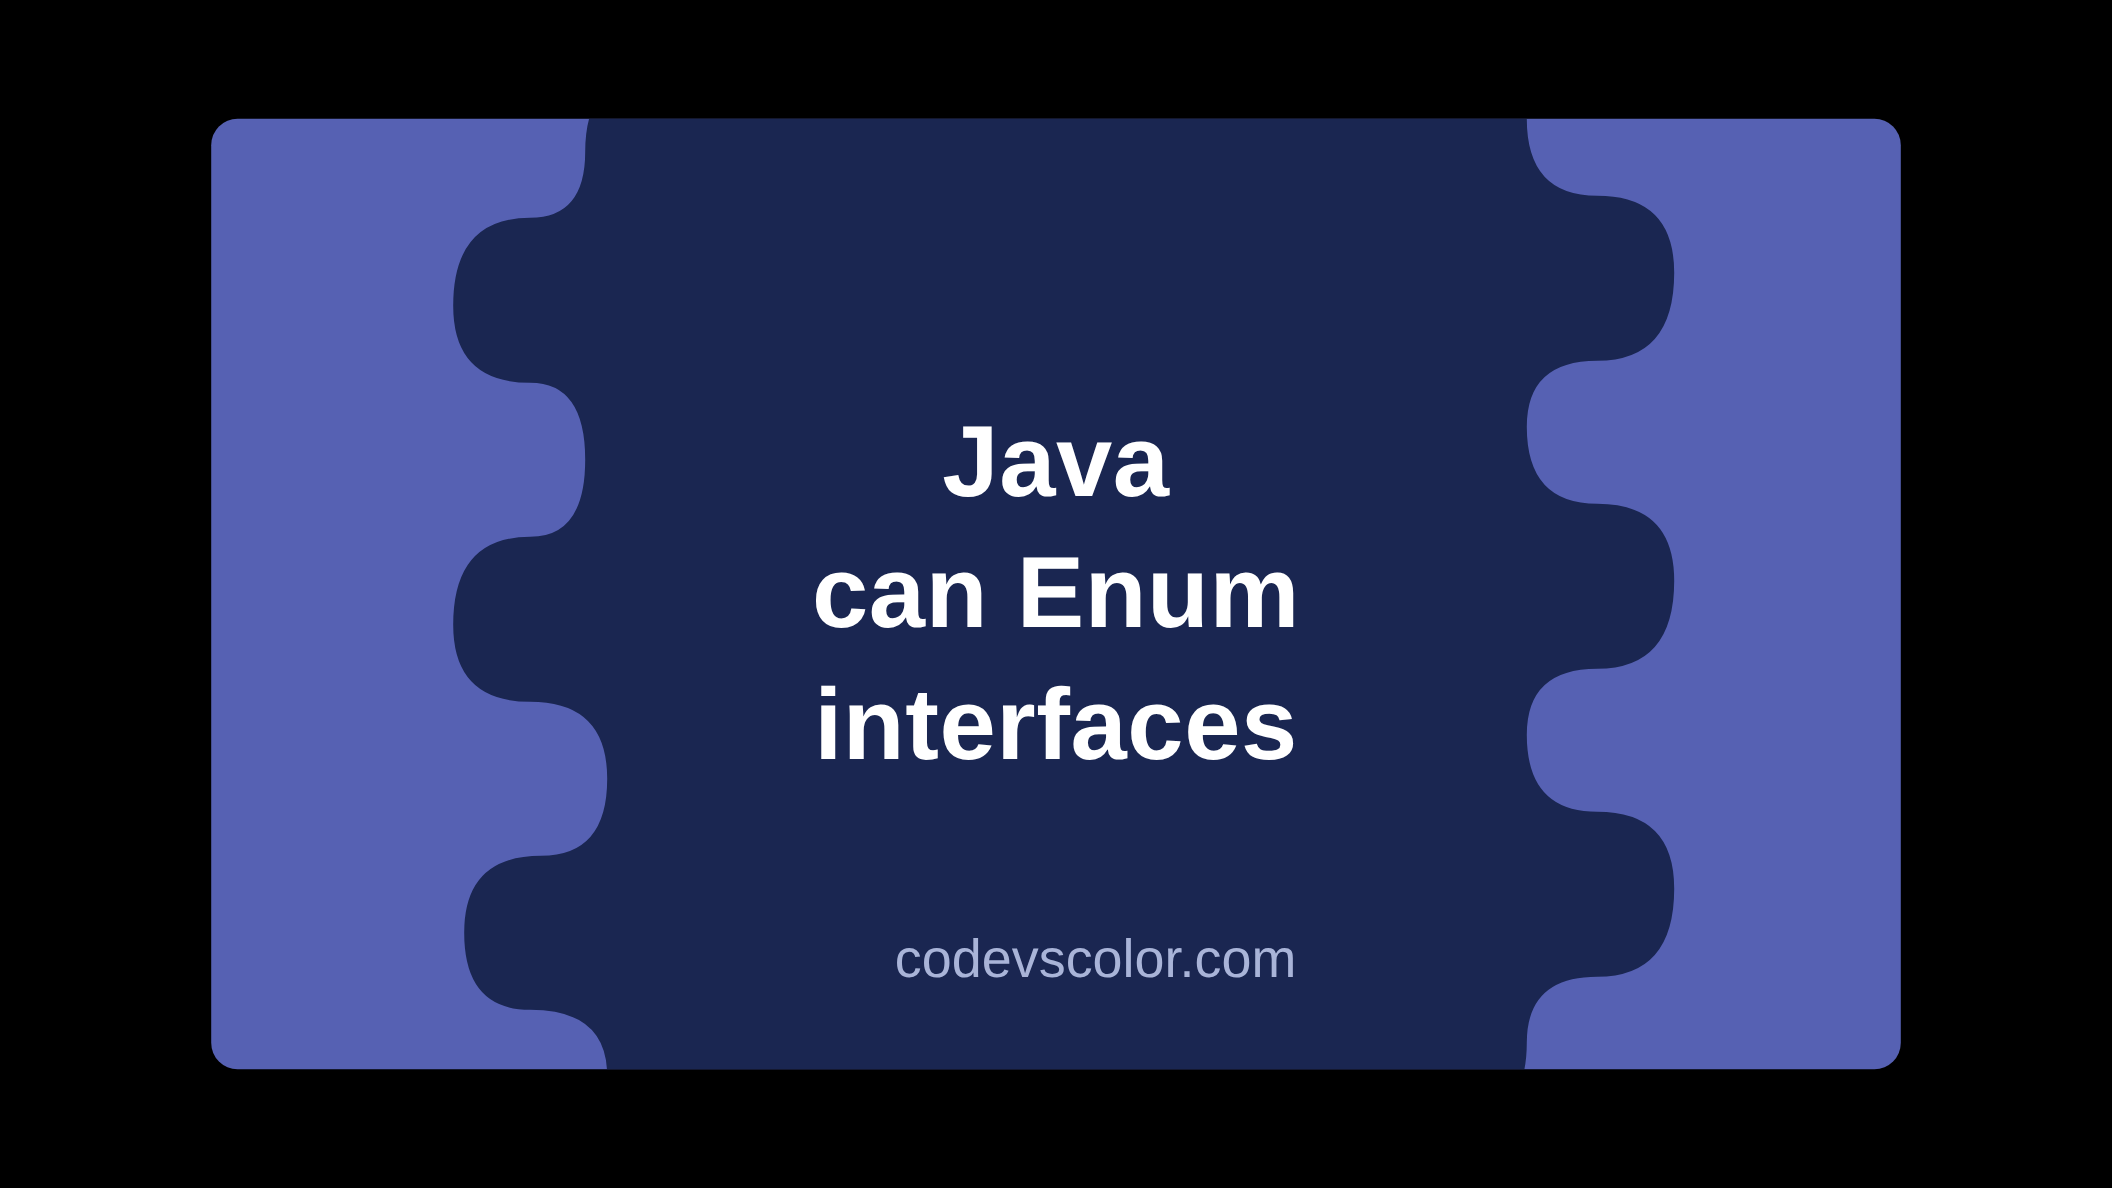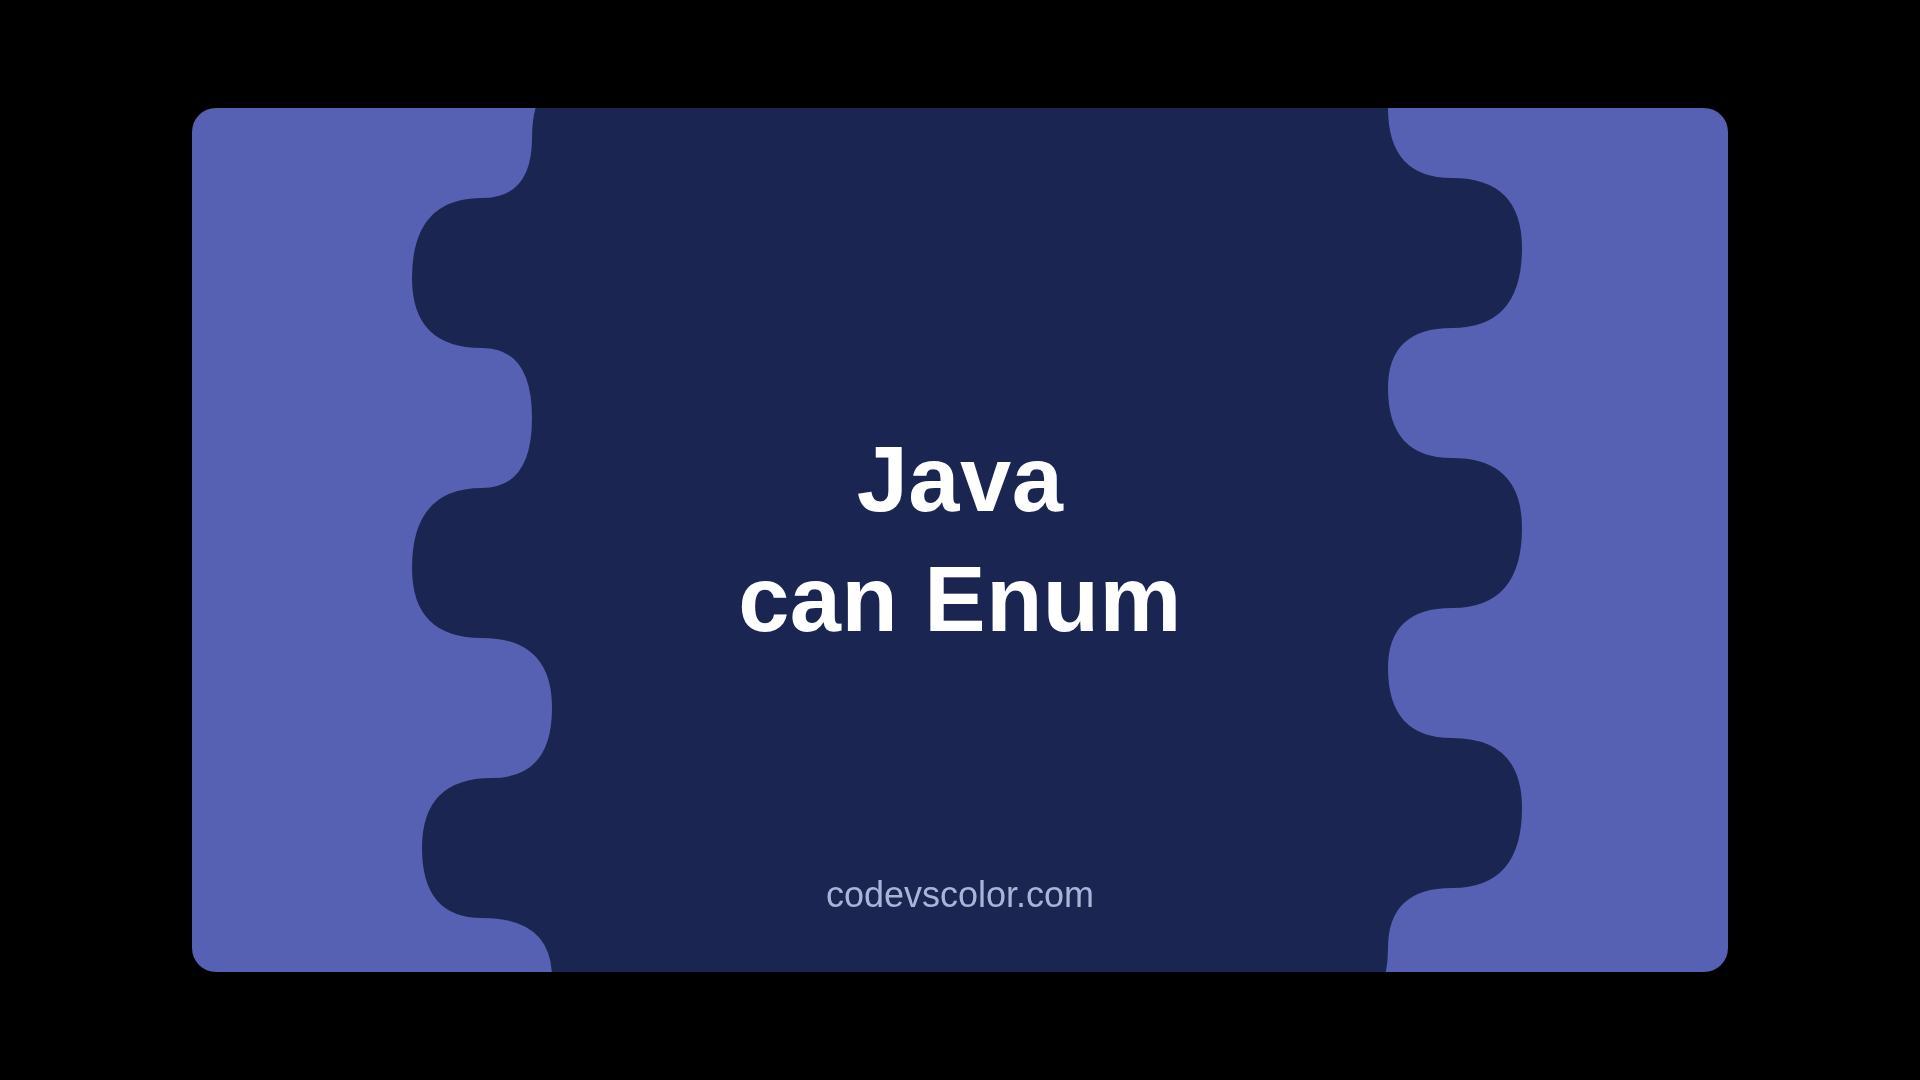--- a/index.html
+++ b/index.html
@@ -5,20 +5,21 @@
     * { margin: 0; padding: 0; box-sizing: border-box; }
     html, body { width: 1920px; height: 1080px; overflow: hidden; }
     body { background: #000; display: flex; align-items: center; justify-content: center; }
     .card {
       width: 1536px;
       height: 864px;
       position: relative;
       background: #5661b3;
       border-radius: 24px;
       overflow: hidden;
+      padding-left: 36px;
     }
     .text-wrap {
       position: absolute;
       inset: 0;
       display: flex;
       flex-direction: column;
       align-items: center;
       justify-content: center;
       gap: 0;
     }
@@ -26,26 +27,26 @@
       color: #ffffff;
       font-family: "Segoe UI", "Helvetica Neue", Arial, sans-serif;
       font-weight: 700;
       font-size: 92px;
       line-height: 1.3;
       text-align: center;
       letter-spacing: 0.5px;
     }
     .footer {
       position: absolute;
-      bottom: 56px;
+      bottom: 72px;
       width: 100%;
       text-align: center;
       color: #a9b4d8;
       font-family: "Segoe UI", "Helvetica Neue", Arial, sans-serif;
-      font-size: 36px;
+      font-size: 49px;
       font-weight: 500;
     }
     .blob-svg {
       position: absolute;
       inset: 0;
       width: 100%;
       height: 100%;
     }
   </style>
 </head>
@@ -84,16 +85,17 @@
       Q 1330 70 1260 70
       Q 1196 70 1196 0
       Q 1196 -50 1116 -50
       Z
     "></path>
   </svg>
 
   <div class="text-wrap">
     <div class="title">Java</div>
     <div class="title">can Enum</div>
+    <div class="title">interfaces</div>
   </div>
 
   <div class="footer">codevscolor.com</div>
 </div>
 
 </body></html>

